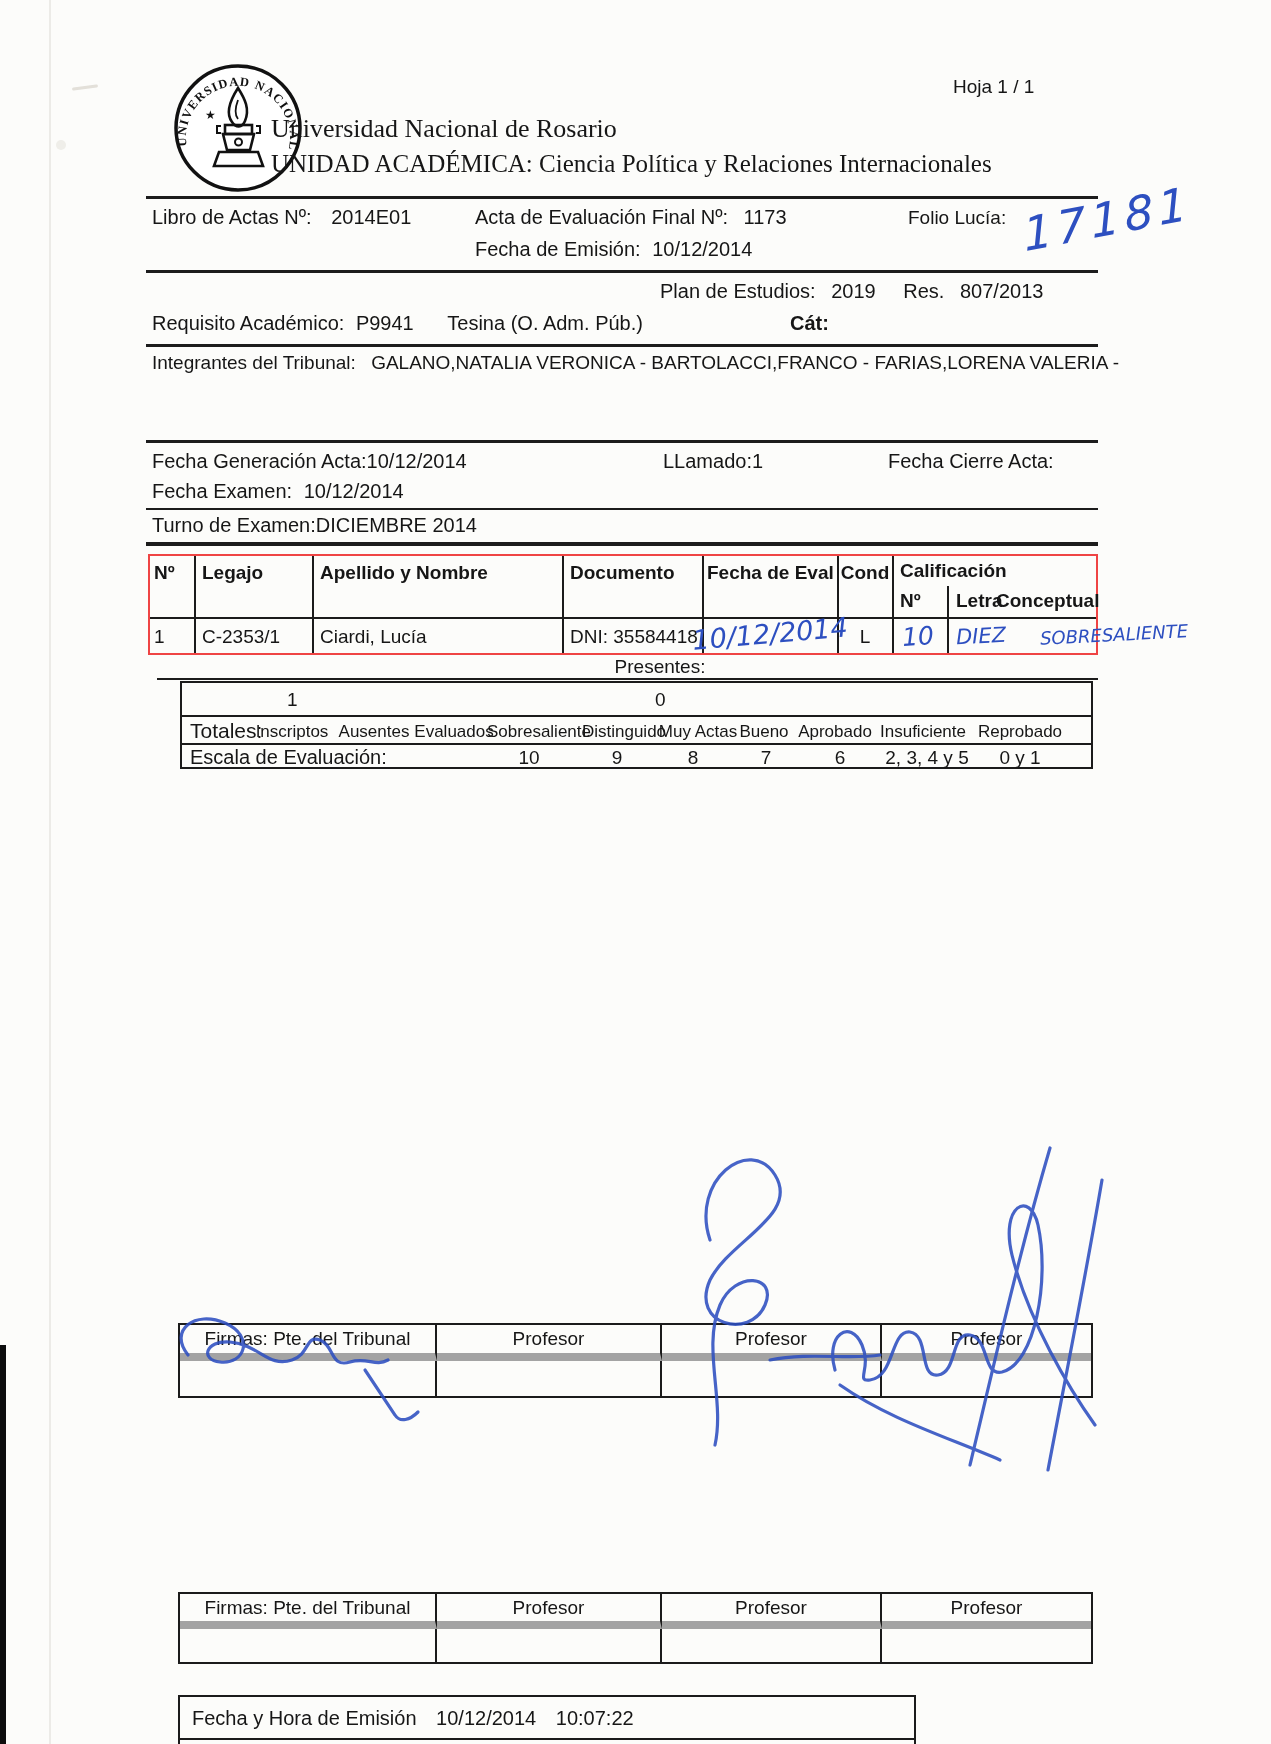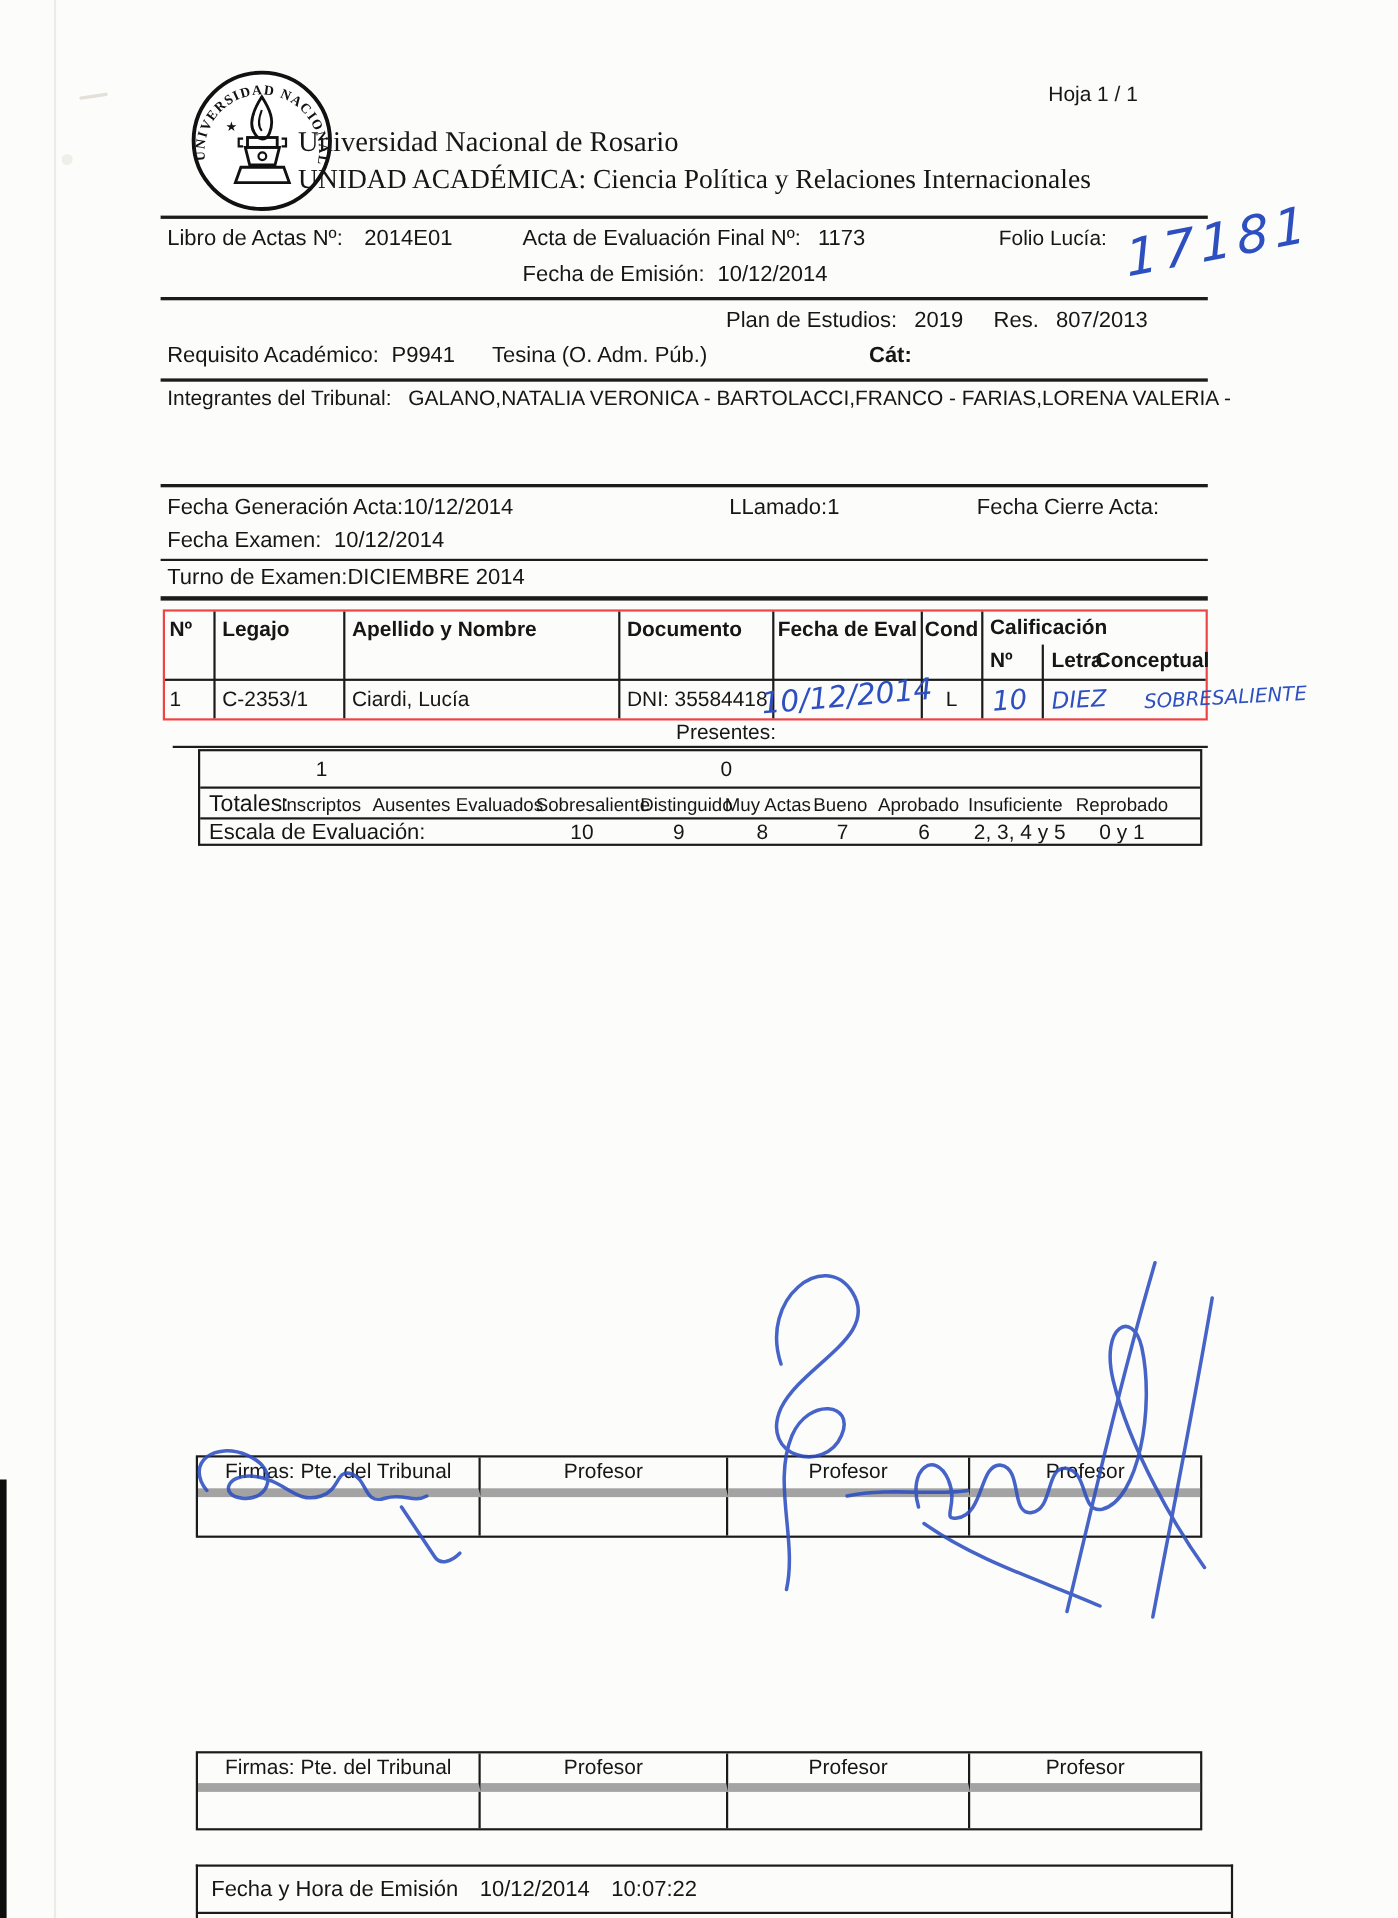--- a/index.html
+++ b/index.html
@@ -229,21 +229,21 @@
       <div class="cell hdr" style="width:209px;">Profesor</div>
     </div>
     <div class="row" style="height:33px;">
       <div class="cell" style="width:257px;"></div>
       <div class="cell" style="width:225px;"></div>
       <div class="cell" style="width:220px;"></div>
       <div class="cell" style="width:209px;"></div>
     </div>
   </div>
 
-  <div class="abs box" style="left:178px;top:1695px;width:943px;height:49px;box-sizing:border-box;border-bottom:none;">
+  <div class="abs box" style="left:178px;top:1695px;width:738px;height:49px;box-sizing:border-box;border-bottom:none;">
     <div class="hline" style="top:41px;"></div>
     <div class="abs t20 nw" style="left:12px;top:10px;">
       <span>Fecha y Hora de Emisión</span>
       <span style="margin-left:14px;">10/12/2014</span>
       <span style="margin-left:14px;">10:07:22</span>
     </div>
   </div>
 
   <svg class="abs" style="left:150px;top:1120px;pointer-events:none;" width="960" height="380" viewBox="0 0 960 380">
     <g fill="none" stroke="#2d4fc0" stroke-width="3.2" stroke-linecap="round" opacity="0.88">

